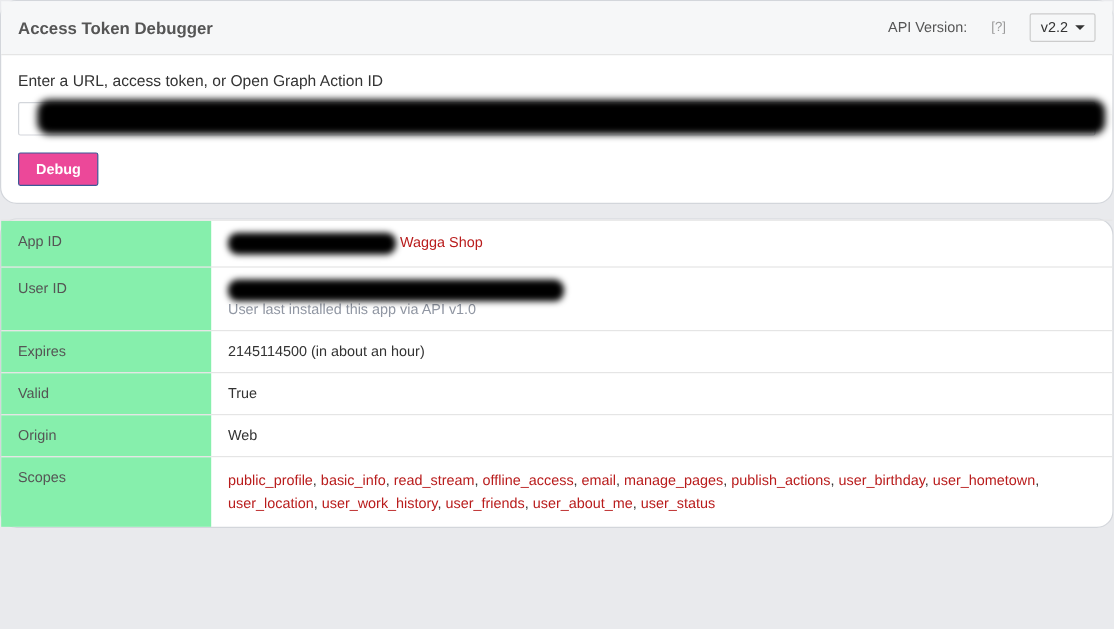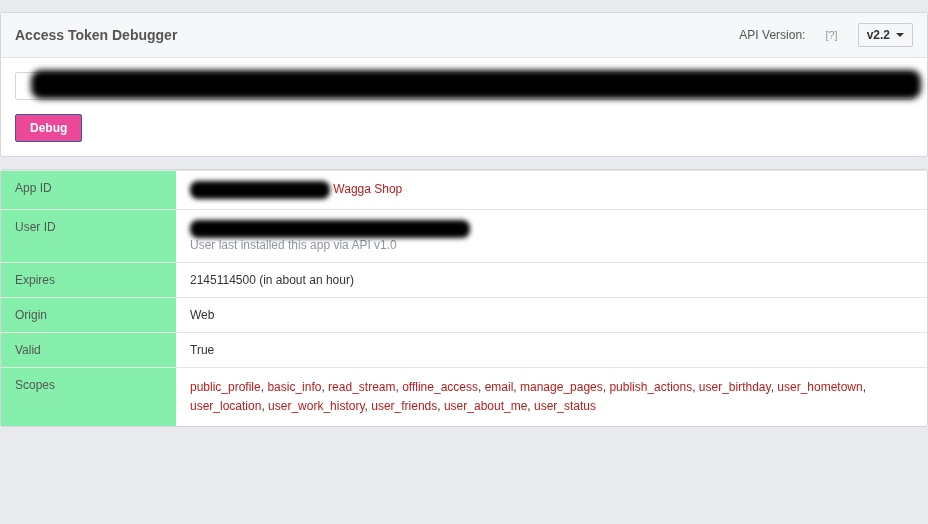--- a/index.html
+++ b/index.html
@@ -6,22 +6,22 @@
     body {
       font-family: Helvetica, Arial, sans-serif;
       background: #e9eaed;
       font-size: 12px;
       color: #333;
       width: 928px;
     }
     .panel {
       background: #fff;
       border: 1px solid #d3d6db;
-      border-radius: 3px;
-      margin: 12px 0 12px 0;
+      border-radius: 14px;
+      margin: 0 0 12px 0;
     }
     .panel-header {
       background: #f6f7f8;
       border-bottom: 1px solid #e5e5e5;
       padding: 10px 14px;
       display: flex;
       align-items: center;
       justify-content: space-between;
     }
     .panel-title {
@@ -38,21 +38,21 @@
     }
     .help-icon {
       color: #999;
       font-size: 11px;
     }
     .version-dropdown {
       background: #f6f7f8;
       border: 1px solid #ccc;
       border-radius: 2px;
       padding: 4px 8px;
-      font-weight: bold;
+      font-weight: normal;
       font-size: 12px;
       color: #333;
       cursor: pointer;
       display: flex;
       align-items: center;
       gap: 6px;
     }
     .caret {
       width: 0; height: 0;
       border-left: 4px solid transparent;
@@ -145,20 +145,21 @@
     <div class="api-version-wrap">
       <span>API Version:</span>
       <span class="help-icon">[?]</span>
       <div class="version-dropdown">
         <span>v2.2</span>
         <span class="caret"></span>
       </div>
     </div>
   </div>
   <div class="panel-body">
+    <label class="field-label">Enter a URL, access token, or Open Graph Action ID</label>
     <div class="redacted-input">
       <input type="text" class="token-input" value="" style="">
       <div class="redact-bar" style="left:16px; top:-2px; width:890px; height:29px;"></div>
     </div>
     <button class="debug-btn">Debug</button>
   </div>
 </div>
 
 <div class="panel">
   <table class="info-table">
@@ -175,26 +176,26 @@
       <td class="value">
         <div><span class="redact-inline" style="width:280px; height:18px;"></span></div>
         <div class="subtext">User last installed this app via API v1.0</div>
       </td>
     </tr>
     <tr>
       <td class="label">Expires</td>
       <td class="value">2145114500 (in about an hour)</td>
     </tr>
     <tr>
+      <td class="label">Valid</td>
+      <td class="value">True</td>
+    </tr>
+    <tr>
       <td class="label">Origin</td>
       <td class="value">Web</td>
-    </tr>
-    <tr>
-      <td class="label">Valid</td>
-      <td class="value">True</td>
     </tr>
     <tr>
       <td class="label">Scopes</td>
       <td class="value scopes-line" id="scopes-cell"><a class="link">public_profile</a>, <a class="link">basic_info</a>, <a class="link">read_stream</a>, <a class="link">offline_access</a>, <a class="link">email</a>, <a class="link">manage_pages</a>, <a class="link">publish_actions</a>, <a class="link">user_birthday</a>, <a class="link">user_hometown</a>, <a class="link">user_location</a>, <a class="link">user_work_history</a>, <a class="link">user_friends</a>, <a class="link">user_about_me</a>, <a class="link">user_status</a></td>
     </tr>
   </tbody>
     </table>
 </div>
 
 </body></html>

